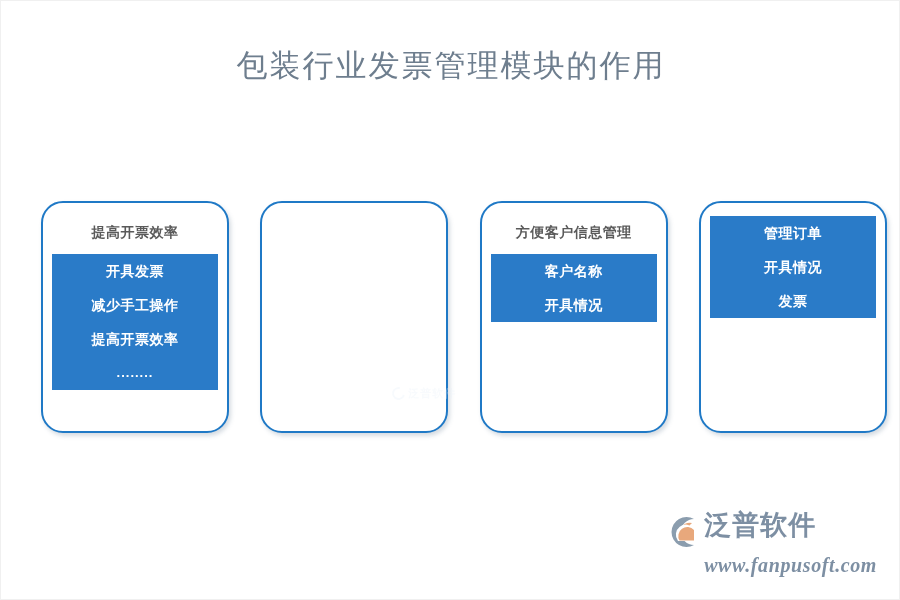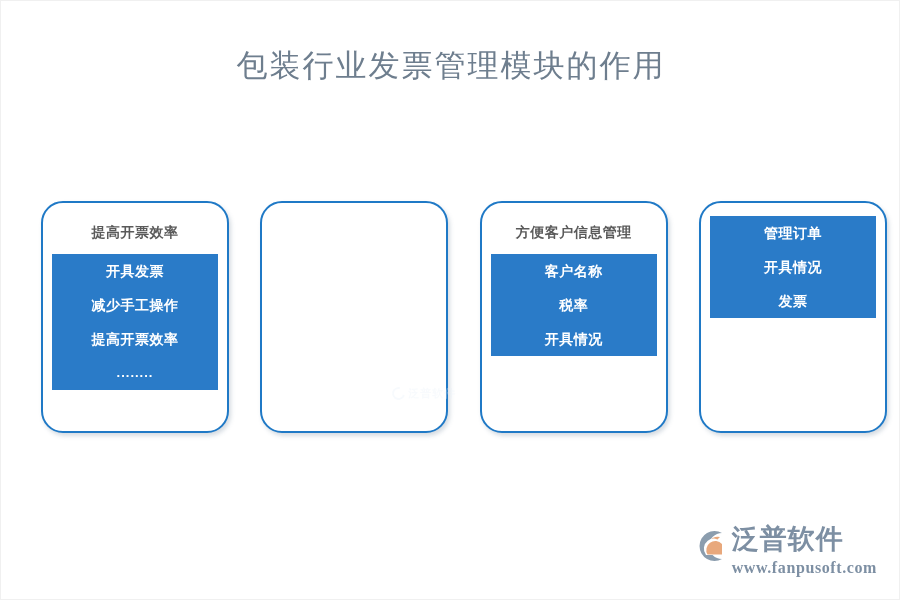--- a/index.html
+++ b/index.html
@@ -153,26 +153,27 @@
     font-family: "Liberation Sans", "DejaVu Sans", sans-serif;
     font-size: 27px;
     font-weight: bold;
     color: #7d8fa3;
     letter-spacing: 1px;
     line-height: 1.05;
     white-space: nowrap;
   }
   .brand-url {
     font-family: "Liberation Serif", "DejaVu Serif", serif;
-    font-size: 16px;
+    font-size: 20px;
     font-weight: bold;
     color: #7d8fa3;
     letter-spacing: 0.6px;
-    margin-top: 6px;
-    white-space: nowrap;
+    margin-top: 15px;
+    white-space: nowrap;
+    font-style: italic;
   }
 </style>
 </head>
 <body>
 
 <div id="slide">
 
   <div class="title">包装行业发票管理模块的作用</div>
 
   <div class="cards">
@@ -191,21 +192,20 @@
       <div class="watermark">
         <span class="wm-mark"></span>
         <span class="wm-text">泛普软件</span>
       </div>
     </div>
 
     <div class="card">
       <div class="card-header">方便客户信息管理</div>
       <div class="card-items">
         <div class="bar">客户名称</div>
-        <div class="bar">税率</div>
         <div class="bar">开具情况</div>
       </div>
     </div>
 
     <div class="card">
       <div class="card-items">
         <div class="bar">管理订单</div>
         <div class="bar">开具情况</div>
         <div class="bar">发票</div>
       </div>

